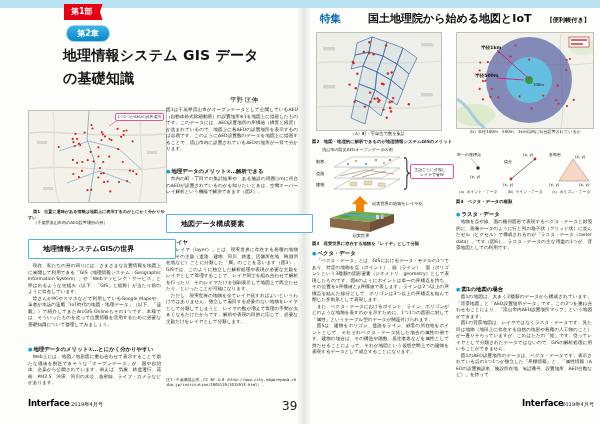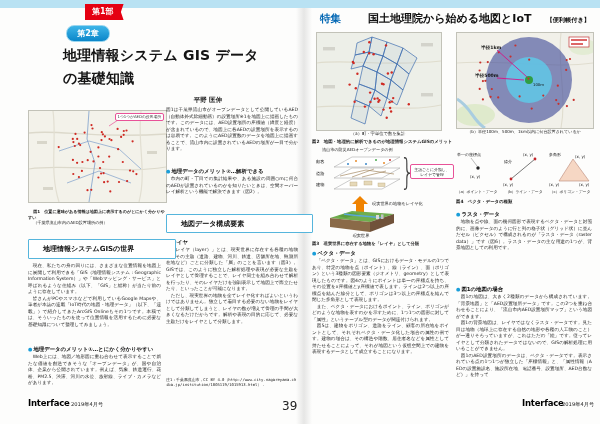--- a/index.html
+++ b/index.html
@@ -5,27 +5,27 @@
   html,body{margin:0;padding:0;background:#ffffff;}
   #spread{position:relative;width:600px;height:424px;background:#fdfdfc;overflow:hidden;
           font-family:"DejaVu Sans","Liberation Sans",sans-serif;color:#222;}
   .abs{position:absolute;}
   .topband{left:0;top:0;width:600px;height:8px;background:#b9e2f3;}
   .gutter{left:296px;top:8px;width:16px;height:416px;
           background:linear-gradient(90deg,rgba(0,0,0,0),rgba(110,110,110,.16) 50%,rgba(0,0,0,0));}
   
   .badge-part{left:64px;top:4px;height:16px;padding:0 10px 0 7px;background:#e50012;color:#fff;
               font-size:8px;font-weight:bold;line-height:16px;
-              clip-path:polygon(0 0,100% 0,93% 50%,100% 100%,0 100%);margin-left:21px;}
+              clip-path:polygon(0 0,100% 0,93% 50%,100% 100%,0 100%);}
   .badge-chapter{left:66px;top:25px;width:42px;height:15px;border-radius:8px;color:#fff;
                  background:linear-gradient(#3db5e8,#0b86c9);border:1px solid #9ad6ef;
                  font-size:8px;font-weight:bold;text-align:center;line-height:15px;}
   .main-title{left:63px;top:44px;width:238px;font-size:14px;font-weight:800;line-height:23px;
               color:#141414;white-space:pre-line;letter-spacing:.2px;}
-  .author{left:158px;top:96px;width:100px;text-align:center;font-size:6.5px;font-weight:bold;color:#222;}
+  .author{left:158px;top:96px;width:100px;text-align:right;font-size:6.5px;font-weight:normal;color:#222;}
   
   .feature{left:320px;top:11px;display:flex;align-items:baseline;gap:15px;}
   .feature .flabel{font-size:10.5px;font-weight:800;color:#0066b3;}
   .feature .ftitle{font-size:11px;font-weight:800;color:#101010;padding-left:12px;}
   .feature .fbadge{font-size:6.2px;font-weight:700;color:#101010;}
   
   .para{font-size:4.6px;line-height:6.5px;text-align:justify;word-break:break-all;
         white-space:pre-wrap;color:#1e1e1e;overflow:hidden;}
   .bhead{font-size:5.4px;font-weight:bold;color:#101010;white-space:nowrap;}
   .bhead .dot{color:#1a9ed9;font-size:5px;margin-right:1px;}

